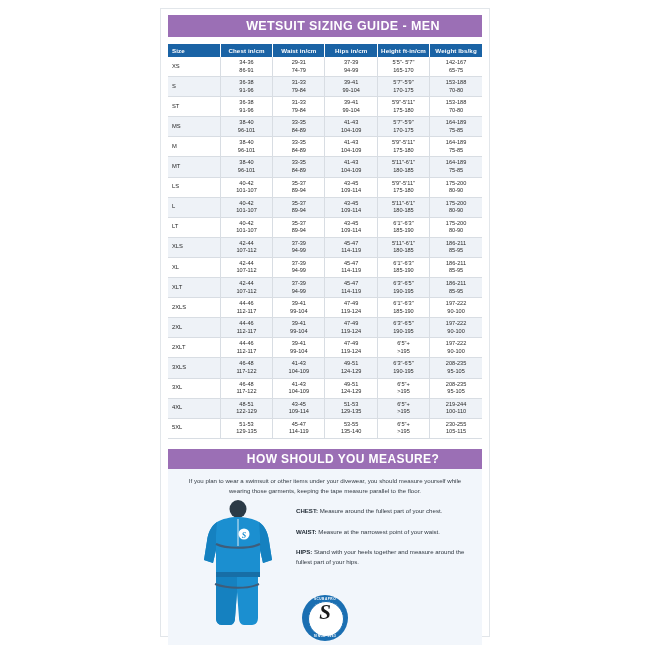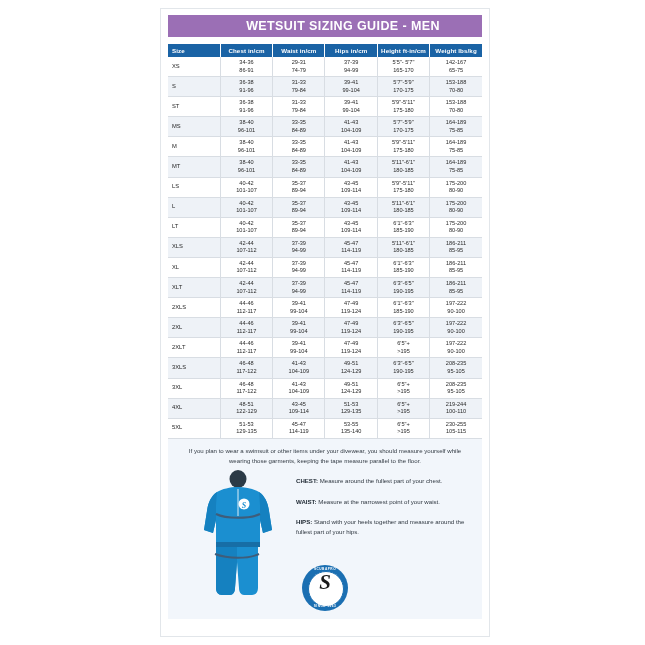--- a/index.html
+++ b/index.html
@@ -642,20 +642,21 @@
               </td>
               <td>
                 <span class="v-in">230-255</span>
                 <span class="v-cm">105-115</span>
               </td>
             </tr>
           </tbody>
       </table>
     </div>
 
+    <div class="banner measure-banner">HOW SHOULD YOU MEASURE?</div>
 
     <div class="measure-body">
       <div class="measure-intro">If you plan to wear a swimsuit or other items under your divewear, you should measure yourself while wearing those garments, keeping the tape measure parallel to the floor.</div>
 
       <div class="measure-cols">
 
         <svg class="suit-art" viewBox="0 0 105 128">
 
           <ellipse cx="52" cy="9" rx="8.5" ry="9" fill="#2b3a46"></ellipse>
 

